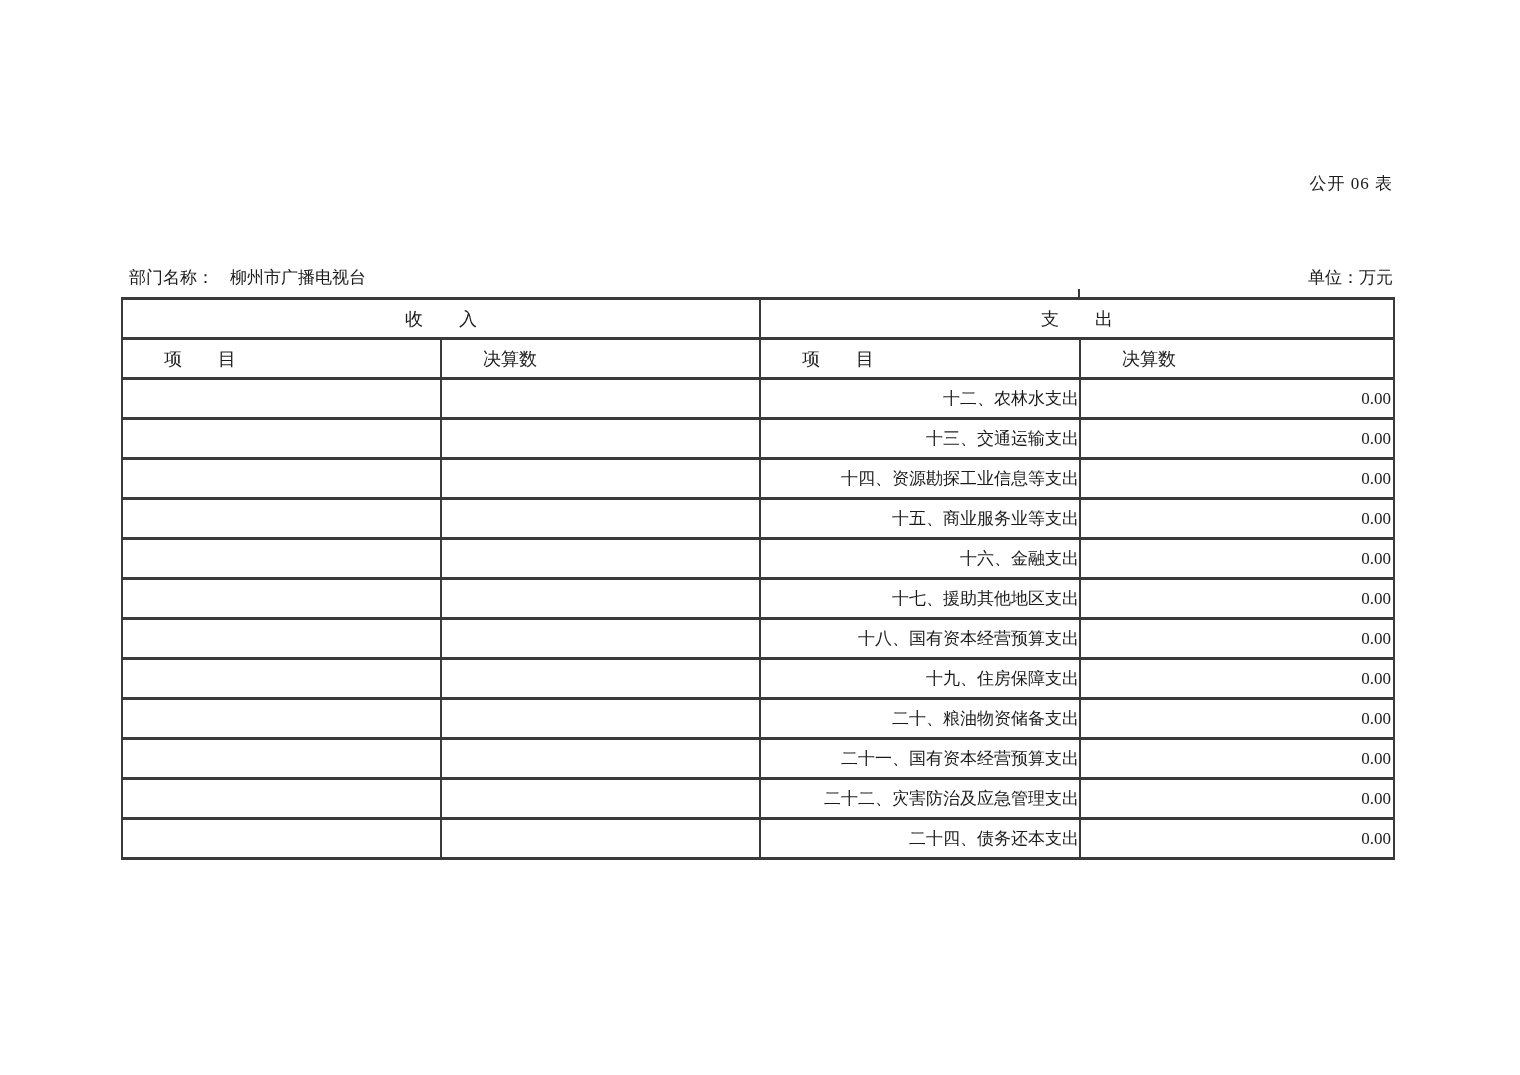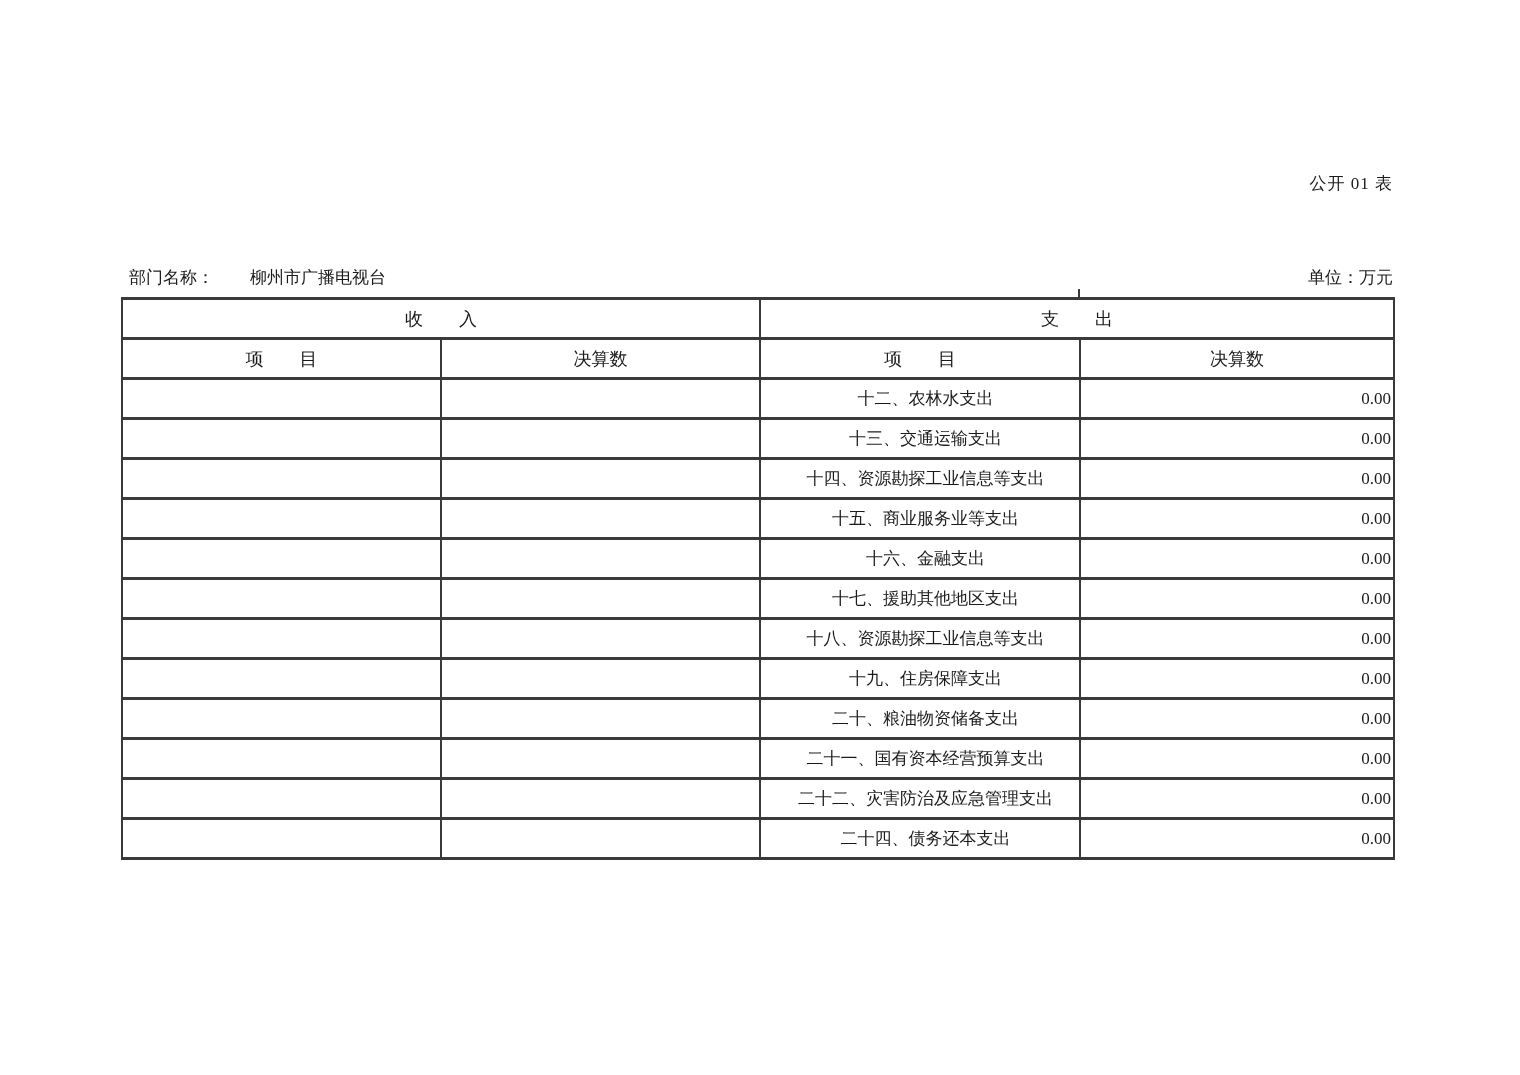--- a/index.html
+++ b/index.html
@@ -30,21 +30,21 @@
   }
   .meta-row {
     position: absolute;
     top: 266px; left: 121px; width: 1272px;
     display: flex;
     justify-content: space-between;
     align-items: flex-end;
     font-size: 17px;
   }
   .meta-left { display: flex; align-items: baseline; padding-left: 8px; }
-  .dept-name { margin-left: 36px; font-family: Liberation Serif, serif; }
+  .dept-name { margin-left: 16px; font-family: Liberation Serif, serif; }
 
   table.fin-table {
     position: absolute;
     top: 297px; left: 121px;
     width: 1272px;
     border-collapse: collapse;
     table-layout: fixed;
     font-size: 17px;
   }
   table.fin-table col.c1 { width: 319px; }
@@ -57,38 +57,38 @@
     border-right: 2px solid #3a3a3a;
     border-top: 3px solid #3a3a3a;
     border-bottom: 3px solid #3a3a3a;
     height: 40px;
     vertical-align: middle;
     white-space: nowrap;
     overflow: hidden;
     background: #ffffff;
   }
   td.section-header { text-align: center; font-size: 18px; margin-top: 35px; }
-  td.col-header    { text-align: center; font-size: 18px; }
-  td.item-cell     { text-align: center;  padding-left: 11px; }
+  td.col-header    { font-size: 18px; padding-left: 41px; }
+  td.item-cell     { text-align: right;  padding-left: 11px; }
   td.amount-cell   { text-align: right; padding-right: 2px; }
 
   
   .top-tick {
     position: absolute;
     left: 1078px; top: 289px;
     width: 2px; height: 8px;
     background: #3a3a3a;
   }
 </style>
 </head>
 <body>
 
 <div class="page">
 
-  <div class="table-code">公开 01 表</div>
+  <div class="table-code">公开 06 表</div>
 
 
   <div class="meta-row">
     <div class="meta-left">
       <span>部门名称：</span>
       <span class="dept-name">柳州市广播电视台</span>
     </div>
     <div>单位：万元</div>
   </div>
 
@@ -145,21 +145,21 @@
       </tr>
       <tr>
         <td class="item-cell"></td>
         <td class="amount-cell"></td>
         <td class="item-cell">十七、援助其他地区支出</td>
         <td class="amount-cell">0.00</td>
       </tr>
       <tr>
         <td class="item-cell"></td>
         <td class="amount-cell"></td>
-        <td class="item-cell">十八、资源勘探工业信息等支出</td>
+        <td class="item-cell">十八、国有资本经营预算支出</td>
         <td class="amount-cell">0.00</td>
       </tr>
       <tr>
         <td class="item-cell"></td>
         <td class="amount-cell"></td>
         <td class="item-cell">十九、住房保障支出</td>
         <td class="amount-cell">0.00</td>
       </tr>
       <tr>
         <td class="item-cell"></td>

